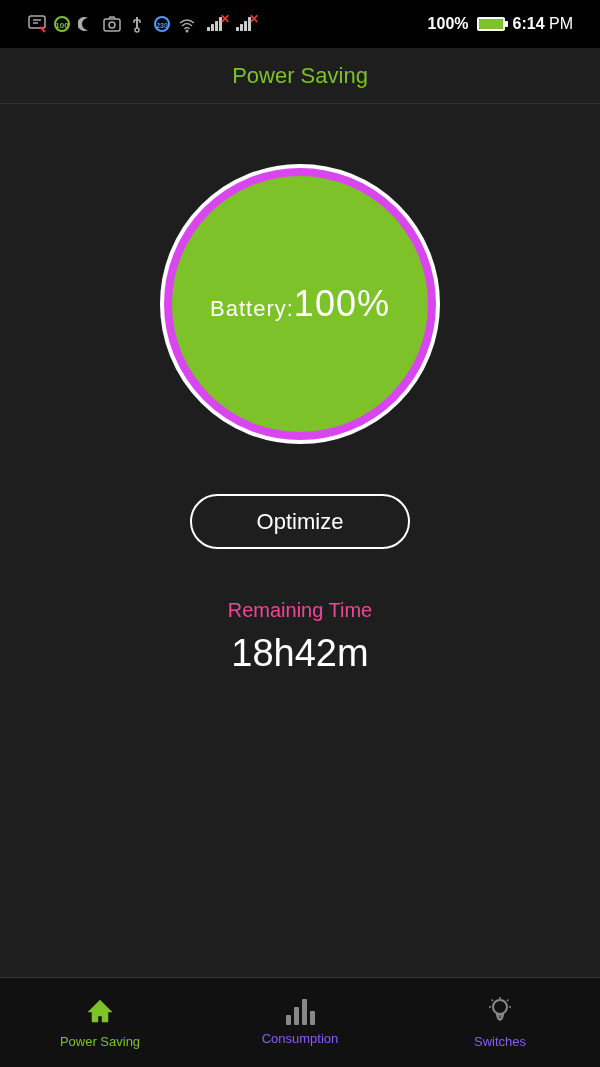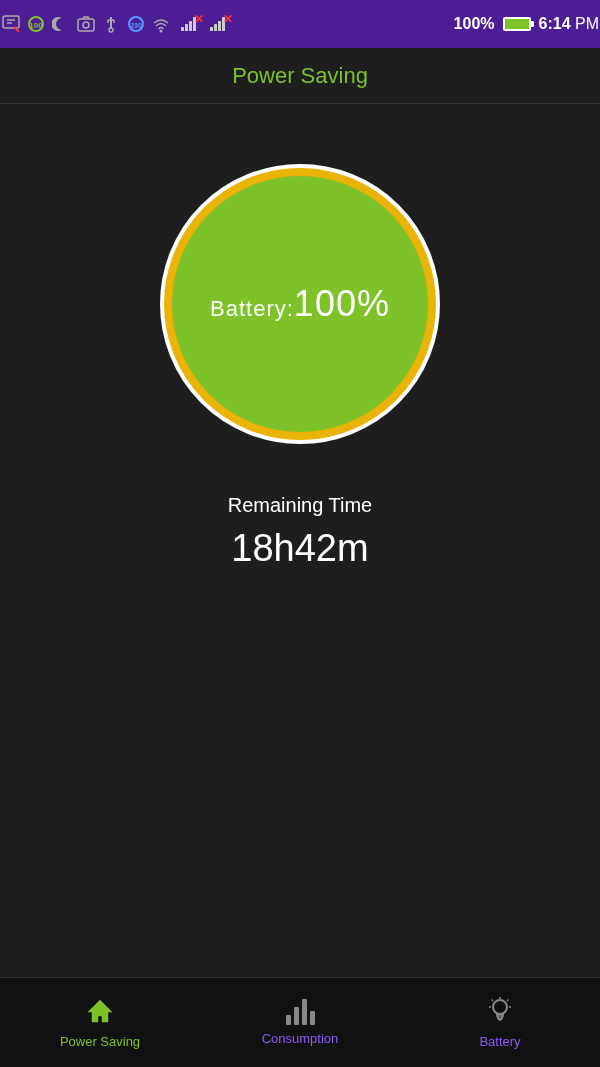--- a/index.html
+++ b/index.html
@@ -15,25 +15,25 @@
       font-family: 'Arial', sans-serif;
       overflow: hidden;
       position: relative;
       color: #ffffff;
     }
 
     
     .status-bar {
       width: 100%;
       height: 48px;
-      background-color: #4c1d95;
+      background-color: #000000;
       display: flex;
       align-items: center;
       justify-content: space-between;
-      padding: 0 1px;
+      padding: 0 27px;
     }
 
     .status-bar-left {
       display: flex;
       align-items: center;
       gap: 5px;
     }
 
     .status-icon {
       width: 20px;
@@ -119,21 +119,21 @@
       align-items: center;
       justify-content: flex-start;
       padding-top: 60px;
     }
 
     
     .battery-circle-container {
       width: 280px;
       height: 280px;
       border-radius: 50%;
-      background-color: #eab308;
+      background-color: #d946ef;
       display: flex;
       align-items: center;
       justify-content: center;
       border: 4px solid #ffffff;
     }
 
     .battery-circle-inner {
       width: 256px;
       height: 256px;
       border-radius: 50%;
@@ -172,21 +172,21 @@
       justify-content: center;
     }
 
     
     .remaining-section {
       margin-top: 50px;
       text-align: center;
     }
 
     .remaining-label {
-      color: #ffffff;
+      color: #ec4899;
       font-size: 20px;
       margin-bottom: 10px;
     }
 
     .remaining-time {
       color: #ffffff;
       font-size: 38px;
       font-weight: normal;
     }
 
@@ -383,20 +383,21 @@
 <div class="main-content">
 
   <div class="battery-circle-container">
     <div class="battery-circle-inner">
       <span class="battery-percentage-text">
         <span class="battery-label">Battery:</span><span>100%</span>
       </span>
     </div>
   </div>
 
+  <button class="optimize-button">Optimize</button>
 
   <div class="remaining-section">
     <div class="remaining-label">Remaining Time</div>
     <div class="remaining-time">18h42m</div>
   </div>
 </div>
 
 <div class="bottom-nav">
 
   <div class="nav-item active">
@@ -427,16 +428,16 @@
         <path d="M10 18 Q10 22 13 24 Q16 22 16 18 Z" fill="none" stroke="#888888" stroke-width="2"></path>
         <line x1="10" y1="20" x2="16" y2="20" stroke="#888888" stroke-width="1.5"></line>
         <line x1="10.5" y1="22.5" x2="15.5" y2="22.5" stroke="#888888" stroke-width="1.5"></line>
         <line x1="13" y1="3" x2="13" y2="1" stroke="#888888" stroke-width="1.5"></line>
         <line x1="20" y1="5" x2="21.5" y2="3.5" stroke="#888888" stroke-width="1.5"></line>
         <line x1="6" y1="5" x2="4.5" y2="3.5" stroke="#888888" stroke-width="1.5"></line>
         <line x1="22" y1="11" x2="24" y2="11" stroke="#888888" stroke-width="1.5"></line>
         <line x1="4" y1="11" x2="2" y2="11" stroke="#888888" stroke-width="1.5"></line>
       </svg>
     </div>
-    <span class="nav-label">Battery</span>
+    <span class="nav-label">Switches</span>
   </div>
 
 </div>
 
 </body></html>

